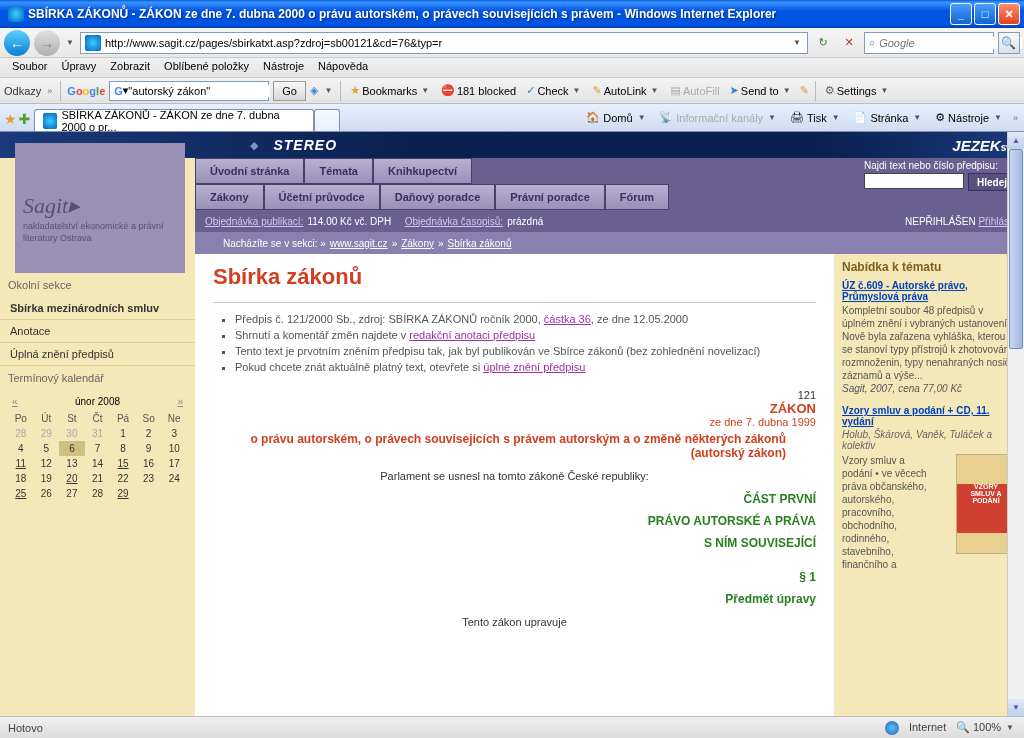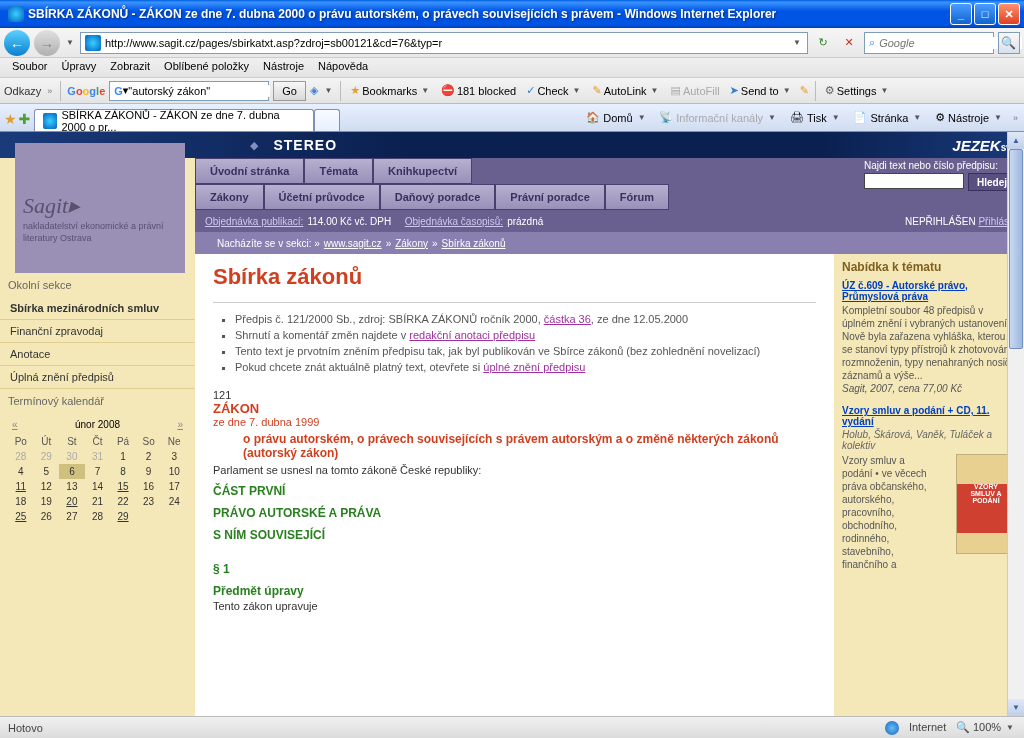--- a/index.html
+++ b/index.html
@@ -42,21 +42,21 @@
 .check-icon{color:#3080d0}
 .tabbar{height:28px;background:linear-gradient(to bottom,#e8f0ff,#d0dcf0);border-bottom:1px solid #8090b0;display:flex;align-items:flex-end;padding:0 4px}
 .tabbar-icons{display:flex;align-items:center;gap:2px;padding-bottom:4px;margin-right:4px}
 .tab{height:22px;border:1px solid #8090b0;border-bottom:none;background:linear-gradient(to bottom,#f8fbff,#e8f0ff);border-radius:3px 3px 0 0;display:flex;align-items:center;padding:0 8px;gap:4px;max-width:280px;font-size:11px}
 .tab.active{background:#fff;font-weight:normal}
 .tabbar-right{margin-left:auto;display:flex;align-items:center;gap:2px;padding-bottom:4px}
 .toolbtn{display:flex;align-items:center;gap:3px;padding:2px 4px;border:1px solid transparent}
 .content-area{position:absolute;top:132px;left:0;right:0;bottom:22px;overflow:hidden;background:#fff}
 .banner{height:26px;background:linear-gradient(to right,#1a3a7a,#0a2050 40%,#0a2050 80%,#1a3a7a);display:flex;align-items:center;color:#fff;padding:0 10px}
 .banner-left{display:flex;align-items:center;gap:15px;margin-left:240px}
-.stereo{font-weight:bold;font-size:14px;letter-spacing:1px}
+.stereo{font-weight:bold;font-style:italic;font-size:14px;letter-spacing:1px}
 .banner-right{margin-left:auto;font-weight:bold;font-style:italic;font-size:15px}
 .banner-right .sw{font-size:10px;font-style:normal}
 .page{display:flex;height:calc(100% - 26px)}
 .leftcol{width:195px;background:#f5e8b8;display:flex;flex-direction:column}
 .sagit-logo{height:130px;background:#9a8fb5;margin:-15px 10px 0 15px;position:relative;z-index:2;padding:50px 8px 8px 8px;color:#5a5070}
 .sagit-name{font-size:22px;font-family:Georgia,serif;font-style:italic}
 .sagit-sub{font-size:9px;line-height:1.3;margin-top:2px}
 .sidebar-hdr{color:#666;padding:6px 8px;font-size:11px}
 .sidebar-item{padding:5px 10px;border-bottom:1px solid #e0d090;color:#333;font-size:11px}
 .sidebar-item.active{font-weight:bold}
@@ -74,34 +74,34 @@
 .tabs-row{display:flex;background:#6a6090;height:26px}
 .ptab{padding:4px 14px;color:#fff;font-size:11px;border:1px solid #4a4070;background:linear-gradient(to bottom,#8078a0,#6a6090);display:flex;align-items:center;font-weight:bold}
 .ptab.light{background:linear-gradient(to bottom,#b8b0d0,#9890b8);color:#3a3060}
 .search-panel{margin-left:auto;padding:2px 8px;color:#fff;font-size:10px;display:flex;flex-direction:column;align-items:flex-start}
 .search-panel .srch-row{display:flex;gap:4px;margin-top:2px}
 .search-panel input{width:100px;height:16px;border:1px solid #444;padding:0 3px;font-size:10px}
 .search-panel button{height:18px;background:#5a5080;color:#fff;border:1px solid #3a3060;padding:0 8px;font-size:10px;font-weight:bold}
 .order-bar{height:22px;background:#6a6090;color:#fff;font-size:10px;display:flex;align-items:center;padding:0 10px;gap:4px}
 .order-bar a{color:#d0c8f0;text-decoration:underline}
 .order-bar .right{margin-left:auto}
-.breadcrumb{height:22px;background:#8a80b0;color:#fff;font-size:10px;display:flex;align-items:center;padding:0 22px;gap:4px}
+.breadcrumb{height:22px;background:#8a80b0;color:#fff;font-size:10px;display:flex;align-items:center;padding:0 28px;gap:4px}
 .breadcrumb a{color:#fff;text-decoration:underline}
 .content-row{display:flex;flex:1;overflow:hidden}
 .article{flex:1;padding:10px 18px;overflow:auto;font-size:11px;color:#333}
 .article h1{color:#d04020;font-size:22px;font-weight:bold;margin-bottom:12px;font-family:Arial}
 .bullets{margin:6px 0 14px 0}
 .bullets li{list-style:square;margin-left:22px;padding:2px 0;color:#555}
 .bullets li a{color:#a030a0;text-decoration:underline}
-.center-block{text-align:left;margin-top:6px}
+.center-block{text-align:right;margin-top:6px}
 .num{font-size:11px;color:#333}
 .zakon{color:#d04020;font-weight:bold;font-size:13px}
 .date{color:#d04020;font-size:11px}
 .subtitle{color:#d04020;font-weight:bold;font-size:12px;margin:4px 30px}
-.parl{text-align:left;margin:2px 0;font-size:11px}
+.parl{text-align:center;margin:10px 0;font-size:11px}
 .sect{color:#2a8020;font-weight:bold;font-size:12px;margin-top:8px}
 .rightcol{width:190px;background:#f5e8b8;padding:6px 8px;font-size:10px;overflow:auto}
 .rightcol h3{color:#806020;font-size:12px;font-weight:bold;margin-bottom:6px}
 .offer-title{color:#0040c0;text-decoration:underline;font-weight:bold;display:block;margin-bottom:2px}
 .offer-box{display:flex;gap:22px;margin-bottom:10px}
 .offer-text{flex:1;color:#555;line-height:1.3}
 .offer-img{width:60px;height:100px;background:#fff;border:1px solid #c0b080;display:flex;flex-direction:column;align-items:center;padding:3px;font-size:7px}
 .uz-cover{background:linear-gradient(to bottom,#d02030 35%,#fff 35%);}
 .uz-cover .uz{color:#fff;font-size:14px;font-weight:bold;padding:4px 0}
 .uz-cover .uz2{color:#d02030;font-size:6px;text-align:center;padding:12px 2px}
@@ -260,21 +260,20 @@
   </div>
   <div class="page">
 
     <div class="leftcol">
       <div class="sagit-logo">
         <div class="sagit-name"><span>Sagit</span>▸</div>
         <div class="sagit-sub">nakladatelství ekonomické a právní literatury Ostrava</div>
       </div>
       <div class="sidebar-hdr">Okolní sekce</div>
       <div class="sidebar-item active">Sbírka mezinárodních smluv</div>
-      <div class="sidebar-item">Finanční zpravodaj</div>
       <div class="sidebar-item">Anotace</div>
       <div class="sidebar-item">Úplná znění předpisů</div>
       <div class="sidebar-hdr">Termínový kalendář</div>
       <div class="calendar">
         <div class="cal-hdr">
           <span class="cal-nav">«</span>
           <span class="cal-month">únor 2008</span>
           <span class="cal-nav">»</span>
         </div>
         <table class="cal-table">

